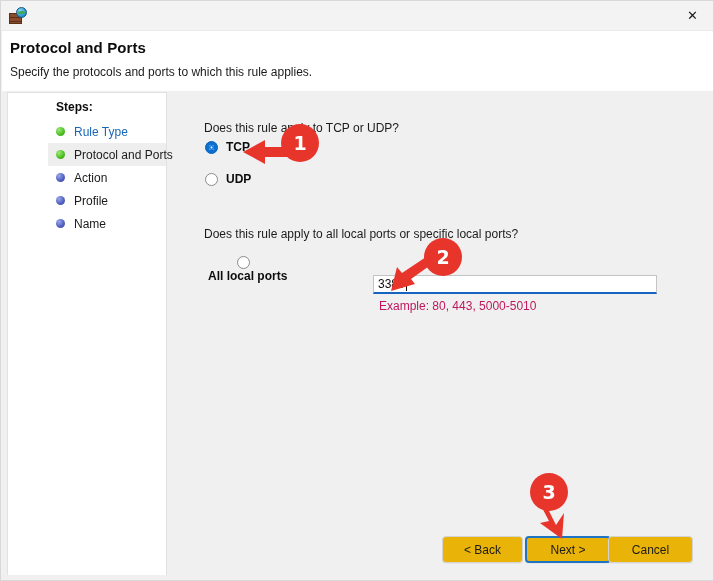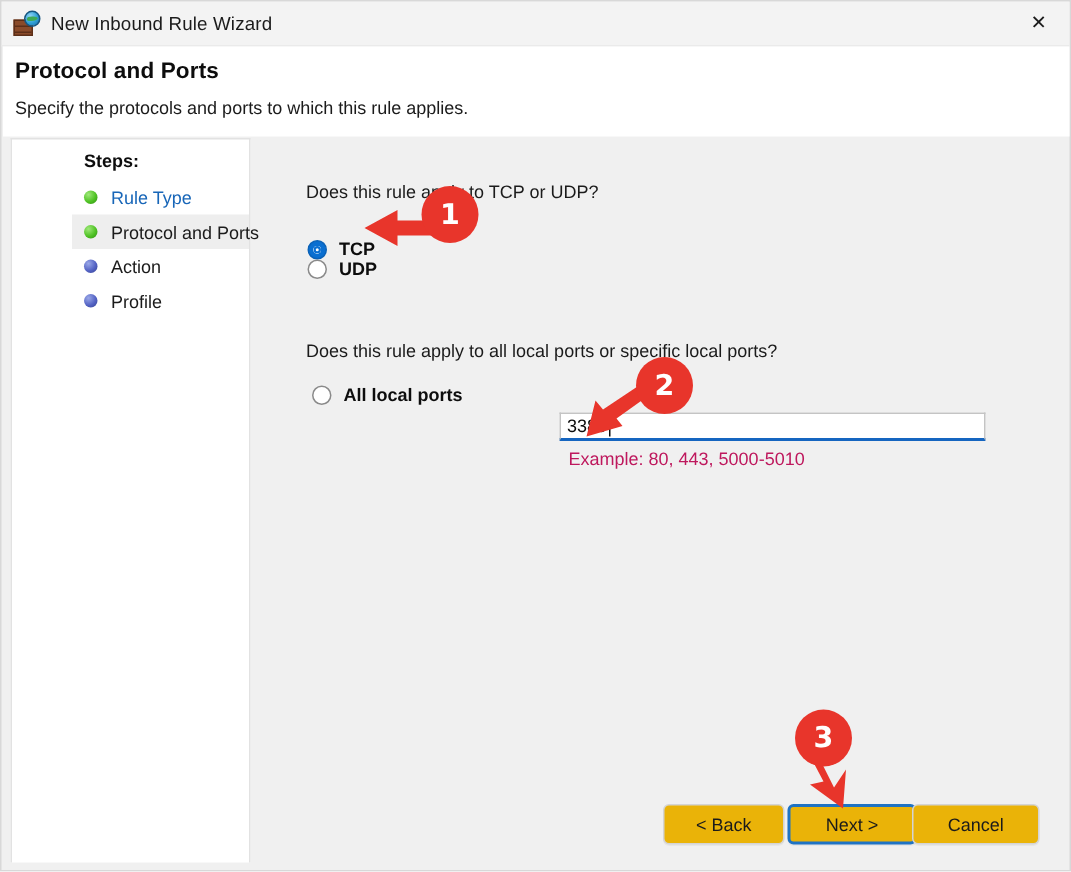--- a/index.html
+++ b/index.html
@@ -178,23 +178,23 @@
   }
   #q1 { left: 31px; top: 29px; }
   #q2 { left: 31px; top: 135px; }
 
   .radio-row {
     position: absolute;
     display: flex;
     align-items: center;
     white-space: nowrap;
   }
-  #r-tcp  { left: 32px; top: 67px; }
+  #r-tcp  { left: 32px; top: 48px; }
   #r-udp  { left: 32px; top: 80px; }
-  #r-all  { left: 35px; top: 164px; }
+  #r-all  { left: 35px; top: 164px; flex-direction: column; }
   #r-spec { left: 35px; top: 186px; }
 
   .radio {
     width: 13px; height: 13px;
     border-radius: 50%;
     box-sizing: border-box;
     flex: 0 0 auto;
     margin-right: 8px;
     position: relative;
   }
@@ -308,21 +308,20 @@
 </head>
 <body>
 
 <div id="window">
 
   <div id="titlebar">
     <div id="app-icon">
       <div class="brick"></div>
       <div class="globe"></div>
     </div>
-    <div id="title-text">New Inbound Rule Wizard</div>
     <div id="close-button">✕</div>
   </div>
 
   <div id="header">
     <div id="header-title">Protocol and Ports</div>
     <div id="header-subtitle">Specify the protocols and ports to which this rule applies.</div>
   </div>
 
   <div id="sidebar">
     <div id="steps-label">Steps:</div>
@@ -340,20 +339,24 @@
     <div class="step-row">
       <span class="step-bullet pending"></span>
       <span class="step-label">Action</span>
     </div>
 
     <div class="step-row">
       <span class="step-bullet pending"></span>
       <span class="step-label">Profile</span>
     </div>
 
+    <div class="step-row">
+      <span class="step-bullet pending"></span>
+      <span class="step-label">Name</span>
+    </div>
   </div>
 
   <div id="content">
 
     <div class="question" id="q1">Does this rule apply to TCP or UDP?</div>
 
     <div class="radio-row" id="r-tcp">
       <span class="radio on">
           <span class="dot"></span>
         </span>

